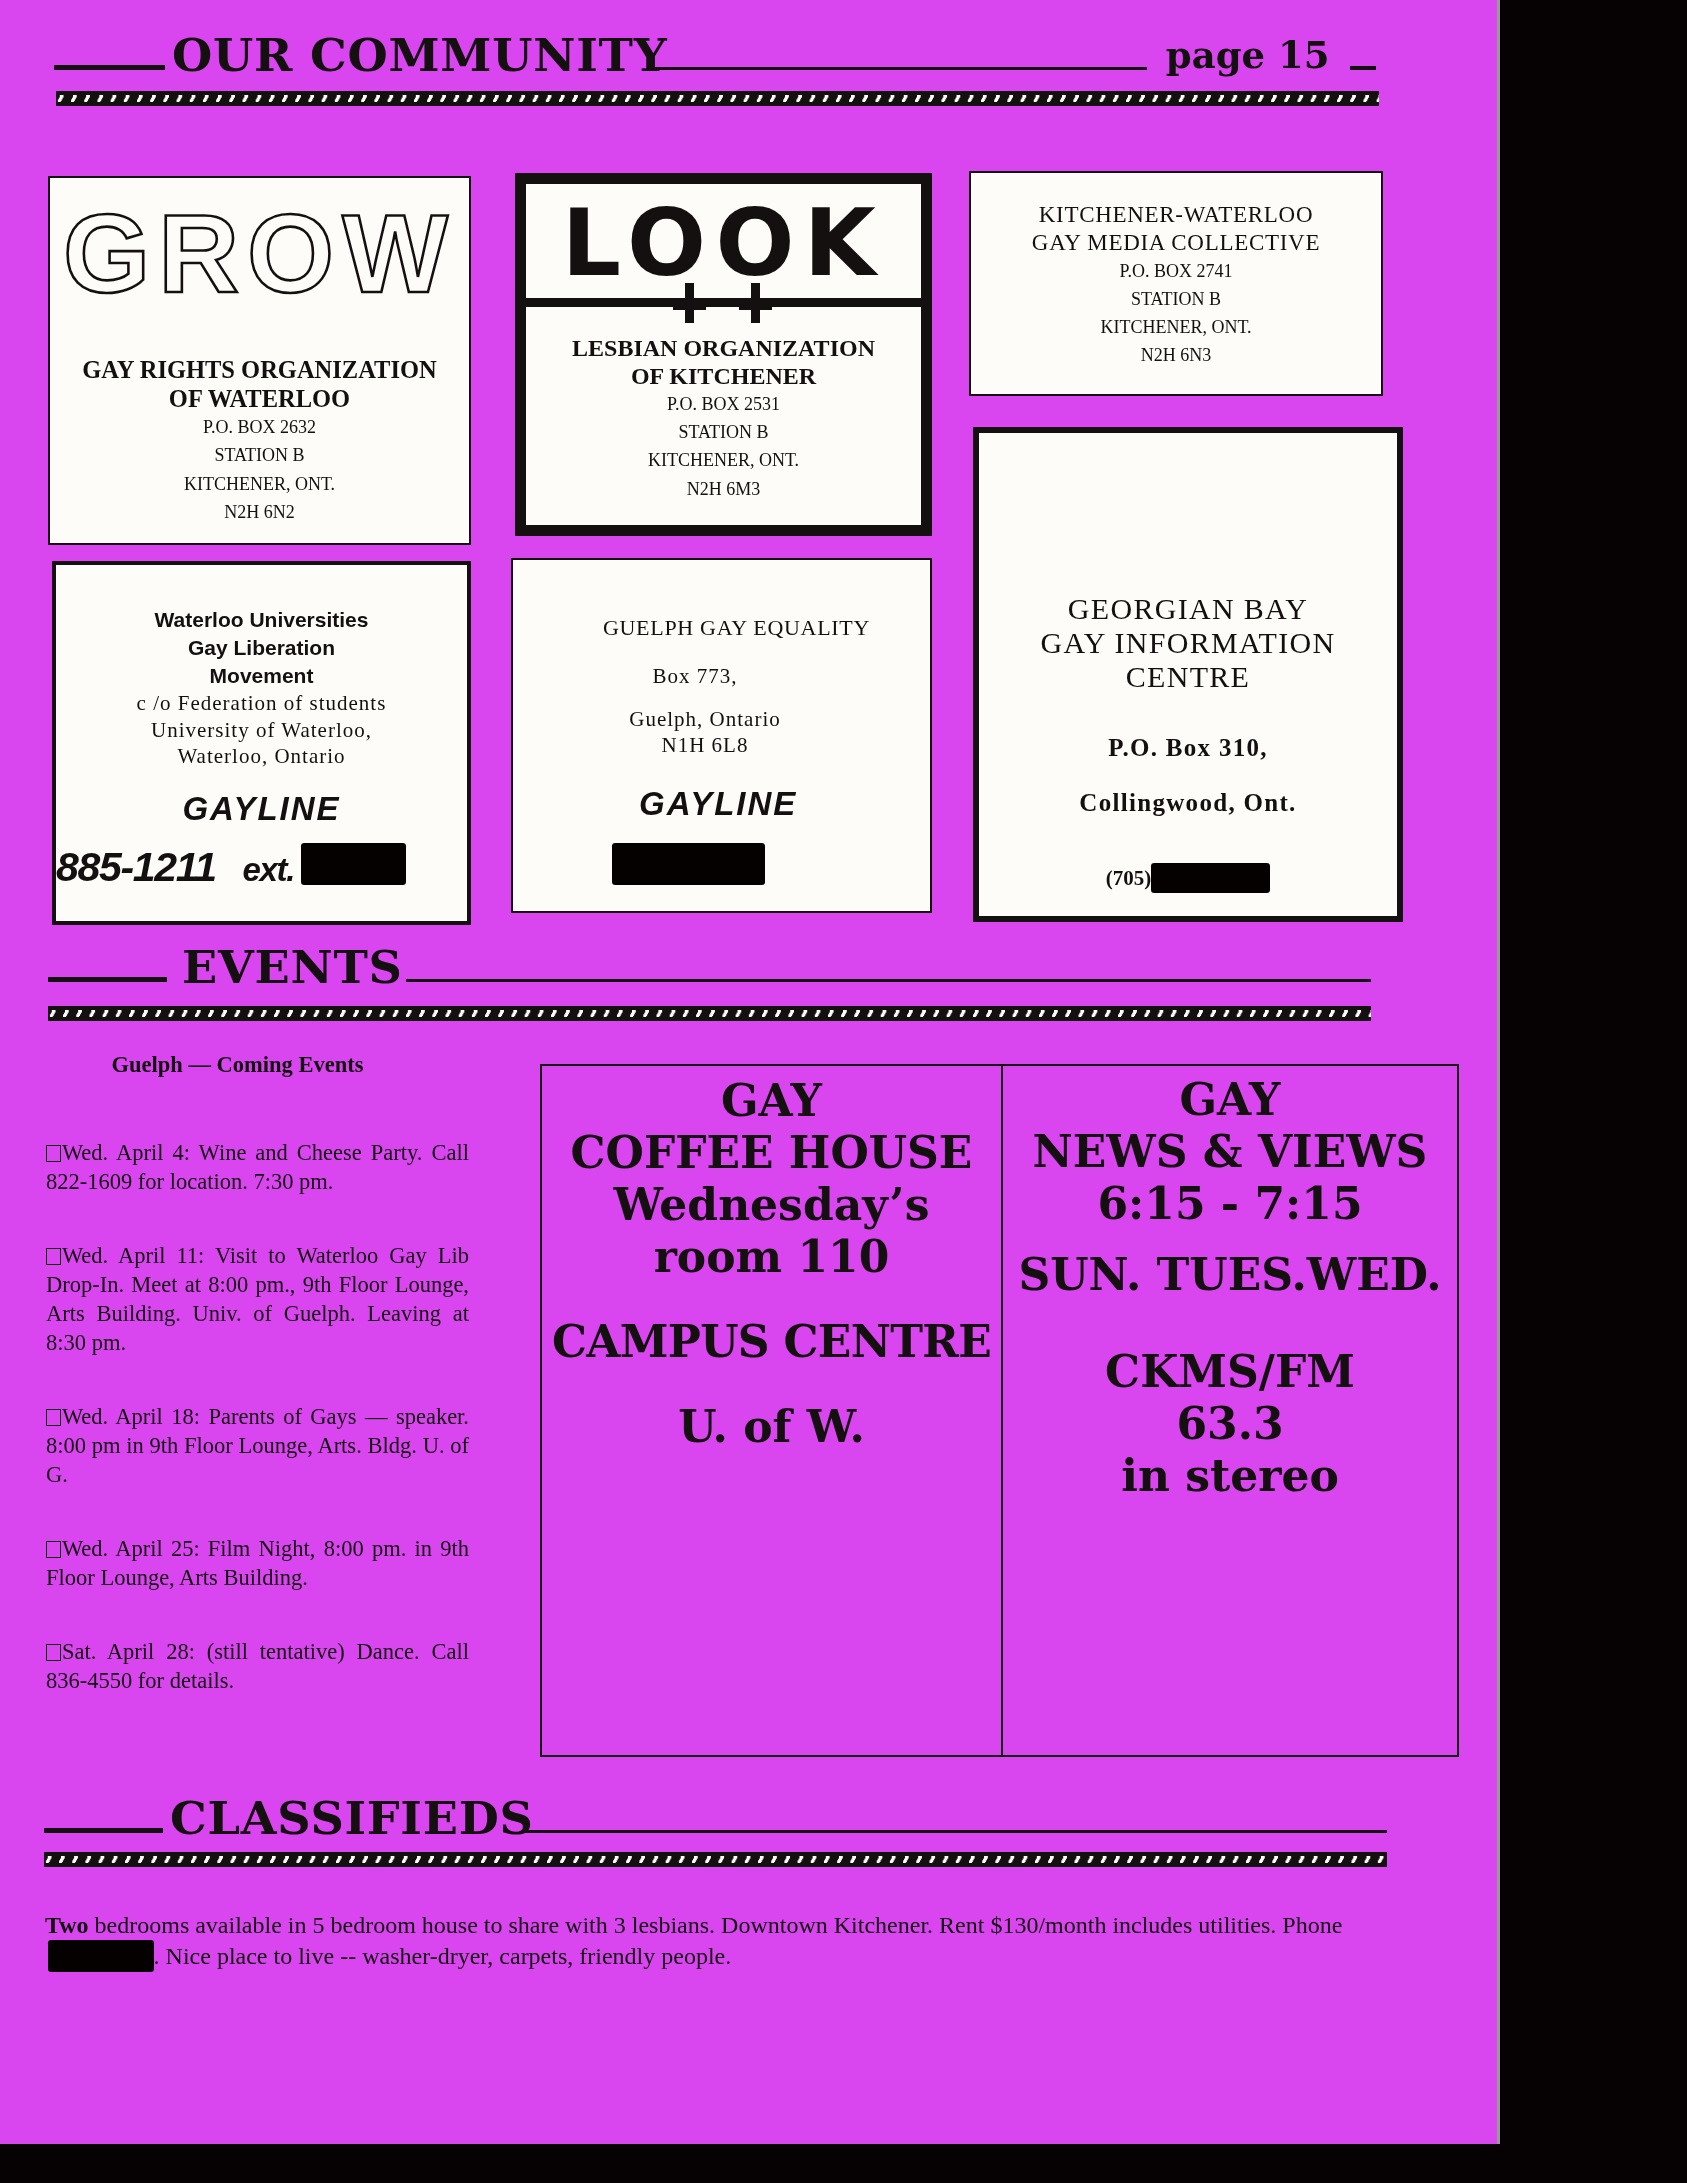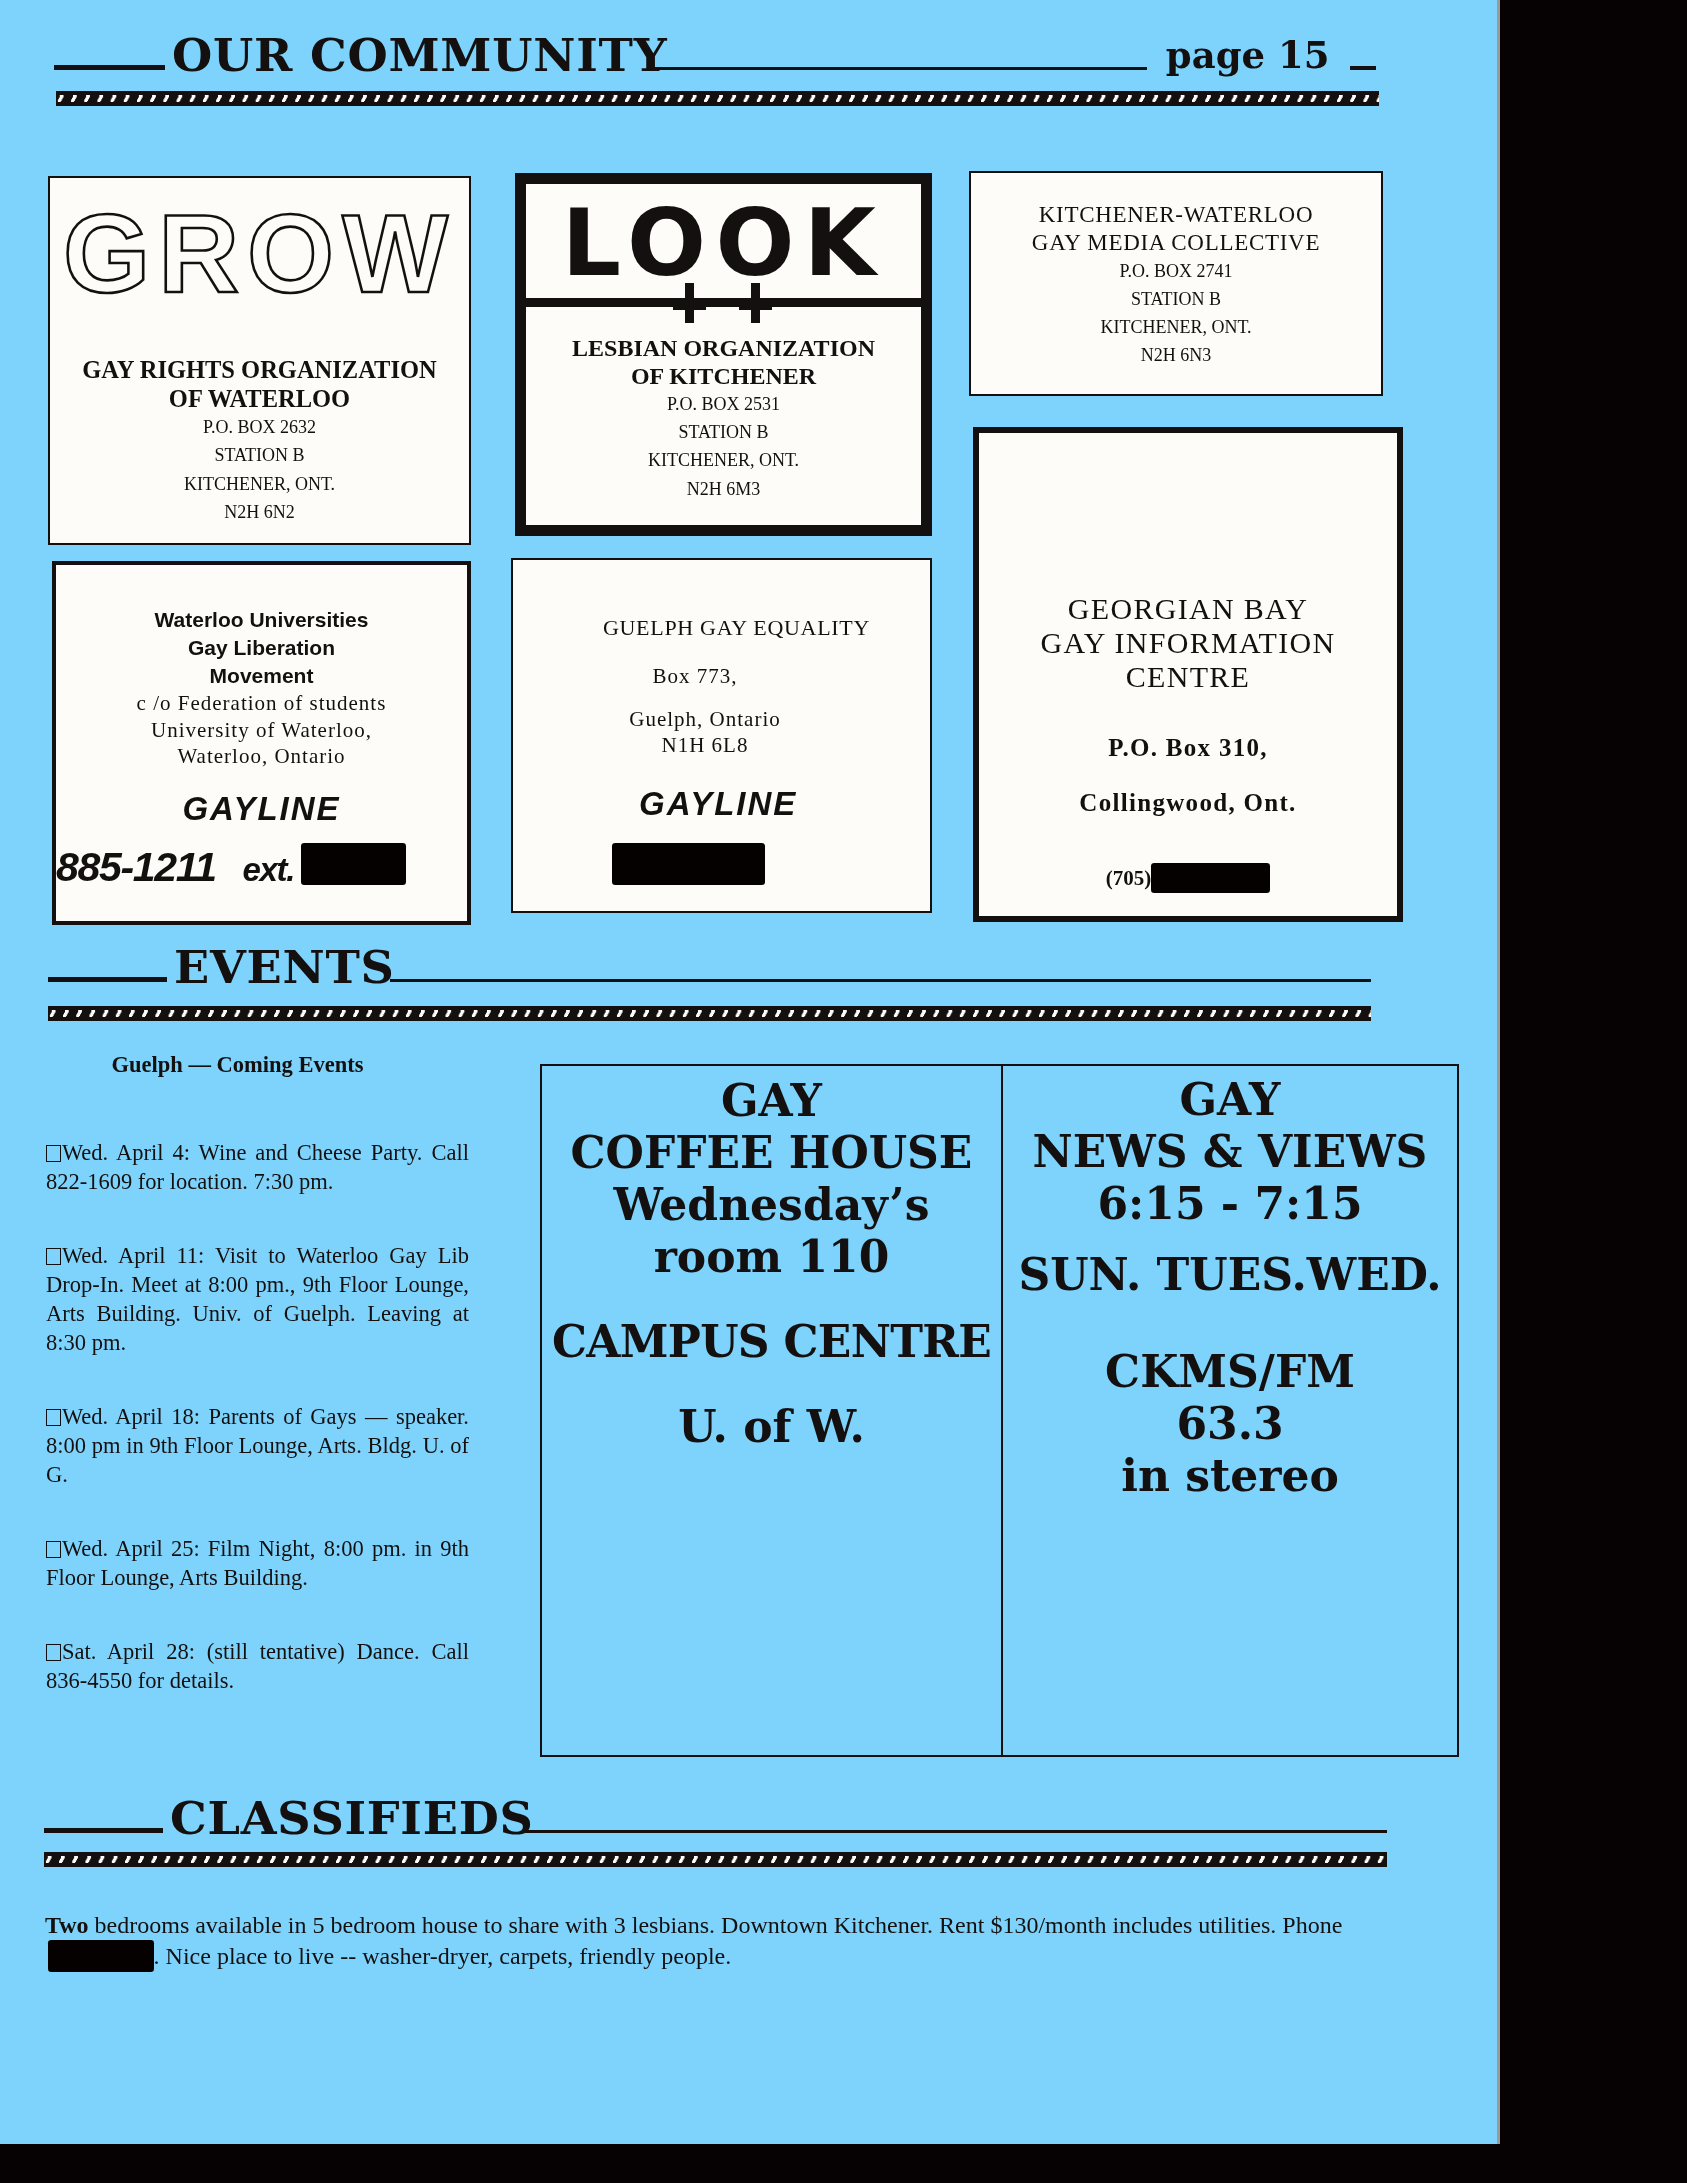--- a/index.html
+++ b/index.html
@@ -4,21 +4,21 @@
 <style>
   html, body { margin: 0; padding: 0; }
   body {
     width: 1687px; height: 2183px; position: relative; overflow: hidden;
     background: #060102;
     font-family: "Liberation Serif", "DejaVu Serif", serif;
     color: #141010;
   }
   .page {
     position: absolute; left: 0; top: 0; width: 1497px; height: 2144px;
-    background: #7dd3fc;
+    background: #d946ef;
   }
   .page-edge {
     position: absolute; left: 1497px; top: 0; width: 2.6px; height: 2144px;
     background: #9c9a96;
   }
   
   .sec-head { position: absolute; display: flex; align-items: flex-end; }
   .sec-head .lead-rule { height: 4.6px; background: #141010; margin-bottom: 8px; }
   .sec-head .title {
     font-family: "DejaVu Serif", serif; font-weight: bold;
@@ -183,21 +183,21 @@
       <span class="line" style="font-size:30px; line-height:34px; letter-spacing:1.3px;">GAY INFORMATION</span>
       <span class="line" style="font-size:30px; line-height:34px; letter-spacing:1.3px;">CENTRE</span>
       <span class="line" style="font-size:25px; font-weight:bold; margin-top:40px; letter-spacing:1.3px;">P.O. Box 310,</span>
       <span class="line" style="font-size:25px; font-weight:bold; margin-top:26.5px; letter-spacing:1.3px;">Collingwood, Ont.</span>
     </div>
     <div style="position:absolute; left:0; top:430px; width:100%; text-align:center; white-space:nowrap;">
       <span style="font-size:21px; font-weight:bold; vertical-align:middle;">(705)</span><span class="redact" style="width:119px; height:30px;"></span>
     </div>
   </div>
 
-  <div class="sec-head" style="left:48px; top:946px; width:1323px;">
+  <div class="sec-head" style="left:48px; top:946px; width:1323px;gap:8px;">
     <div class="lead-rule" style="width:119px;"></div>
     <div class="title">EVENTS</div>
     <div class="trail-rule" style="height:3.3px;"></div>
   </div>
   <div class="rope" style="left:48px; top:1006px; width:1323px;"></div>
 
   <div class="events-col">
     <div class="heading">Guelph — Coming Events</div>
     <div class="event-item"><span class="checkbox"></span><span>Wed. April 4: Wine and Cheese Party. Call 822-1609 for location. 7:30 pm.</span></div>
     <div class="event-item"><span class="checkbox"></span><span>Wed. April 11: Visit to Waterloo Gay Lib Drop-In. Meet at 8:00 pm., 9th Floor Lounge, Arts Building. Univ. of Guelph. Leaving at 8:30 pm.</span></div>

